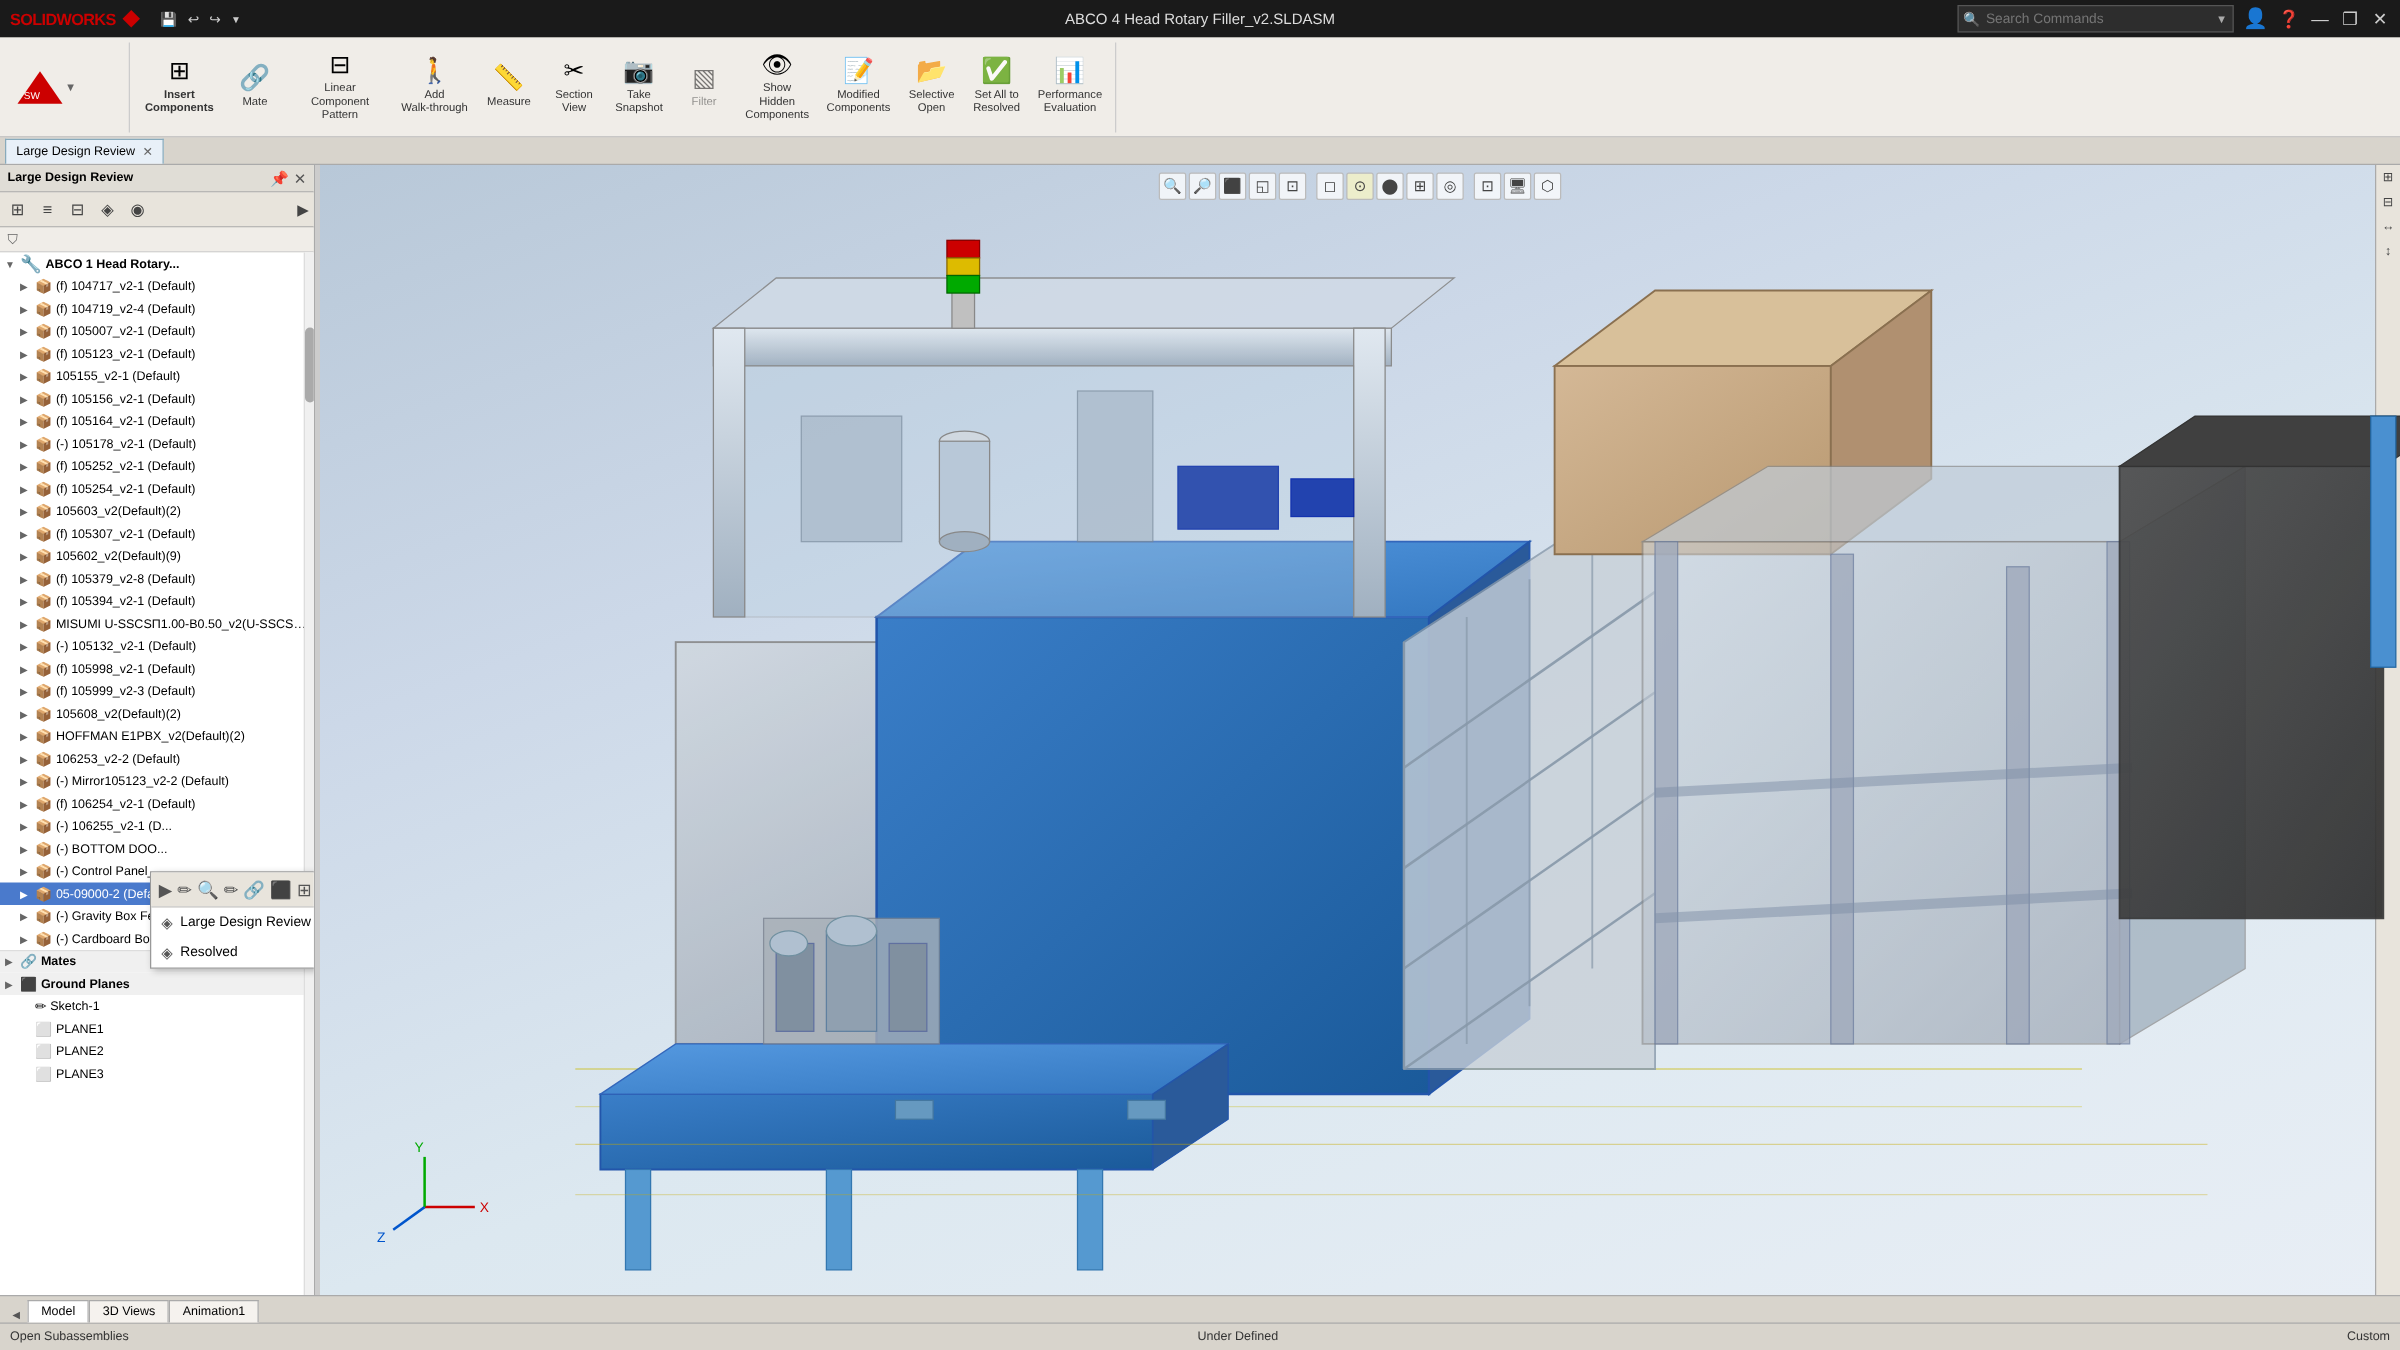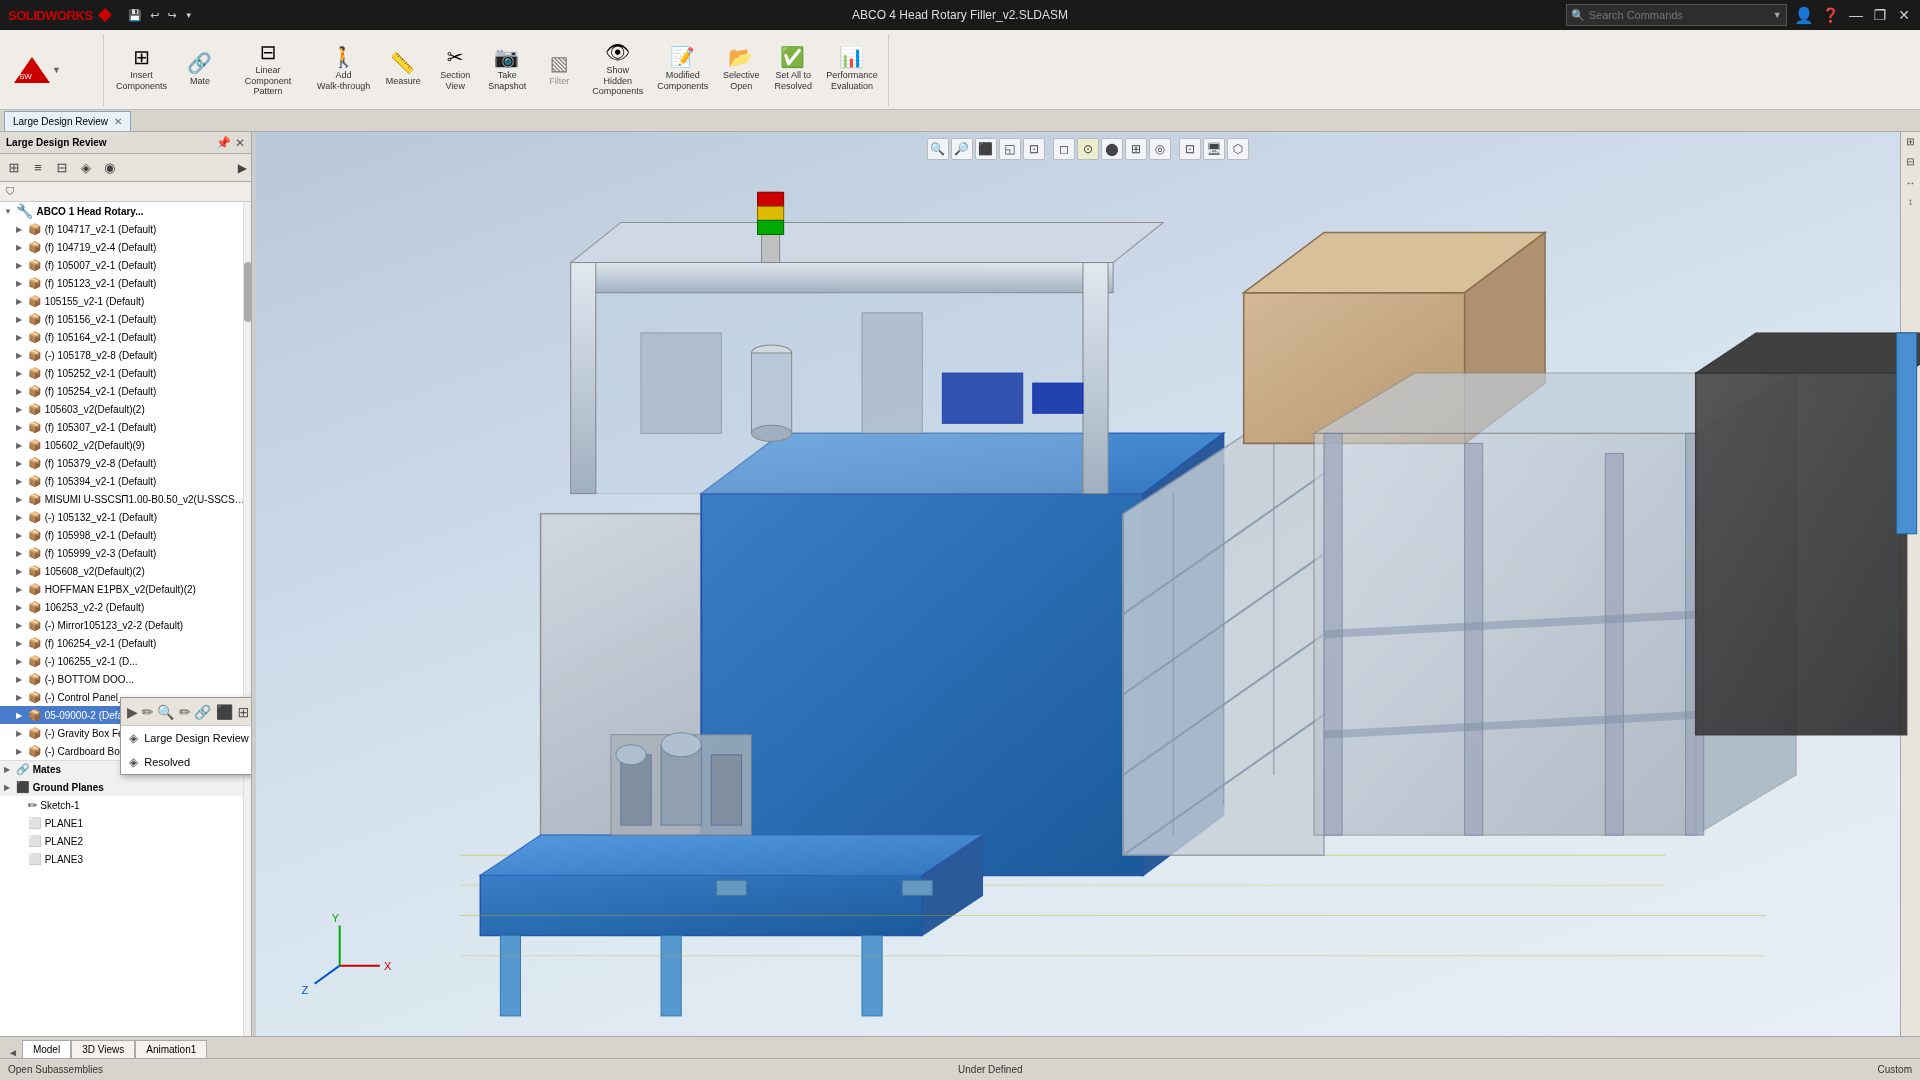--- a/index.html
+++ b/index.html
@@ -252,21 +252,21 @@
         <polygon points="20,2 38,28 2,28" fill="#cc0000"></polygon>
         <text x="7" y="24" font-size="8" fill="white">SW</text>
       </svg>
       <span style="font-size:9px;color:#666;">▼</span>
     </div>
   </div>
 
   <div class="toolbar-group">
     <div class="toolbar-btn">
       <span class="icon">⊞</span>
-      <span class="label" style="white-space:pre-line;">Insert
+      <span class="label" style="white-space:pre-line;font-weight:bold;">Insert
 Components</span>
     </div>
     <div class="toolbar-btn">
       <span class="icon">🔗</span>
       <span class="label">Mate</span>
     </div>
     <div class="toolbar-btn toolbar-btn-large">
       <span class="icon">⊟</span>
       <span class="label" style="white-space:pre-line;">Linear Component
 Pattern</span>
@@ -394,21 +394,21 @@
         <span class="tree-label">(f) 105156_v2-1 (Default)</span>
       </div>
       <div class="tree-item" style="padding-left:16px;">
         <span class="expand-arrow">▶</span>
         <span style="font-size:11px;margin-right:3px;">📦</span>
         <span class="tree-label">(f) 105164_v2-1 (Default)</span>
       </div>
       <div class="tree-item" style="padding-left:16px;">
         <span class="expand-arrow">▶</span>
         <span style="font-size:11px;margin-right:3px;">📦</span>
-        <span class="tree-label">(-) 105178_v2-8 (Default)</span>
+        <span class="tree-label">(-) 105178_v2-1 (Default)</span>
       </div>
       <div class="tree-item" style="padding-left:16px;">
         <span class="expand-arrow">▶</span>
         <span style="font-size:11px;margin-right:3px;">📦</span>
         <span class="tree-label">(f) 105252_v2-1 (Default)</span>
       </div>
       <div class="tree-item" style="padding-left:16px;">
         <span class="expand-arrow">▶</span>
         <span style="font-size:11px;margin-right:3px;">📦</span>
         <span class="tree-label">(f) 105254_v2-1 (Default)</span>

